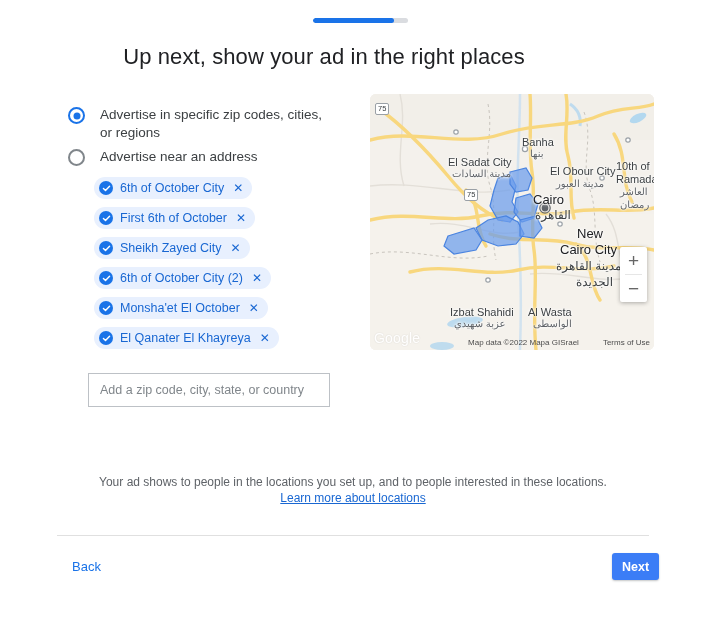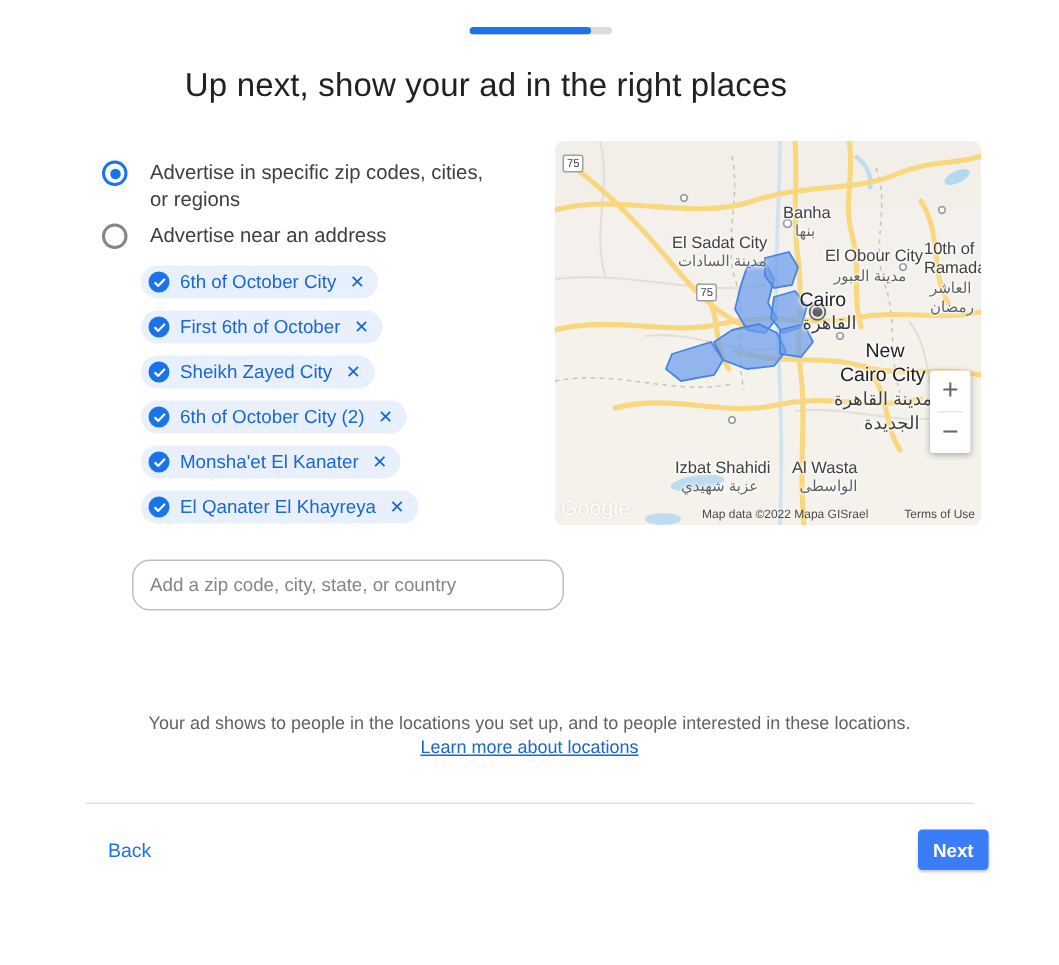--- a/index.html
+++ b/index.html
@@ -68,22 +68,22 @@
   .chip-label { line-height:1; }
   .chip-x {
     margin-left:9px; font-size:12px; color:#1967d2;
     line-height:1; font-weight:400; cursor:pointer;
   }
   .chip-row { display:block; }
 
   
   .loc-input {
     position:absolute; left:88px; top:373px;
-    width:288px; height:34px;
-    border:1px solid #bdc1c6; border-radius:12px;
+    width:242px; height:34px;
+    border:1px solid #bdc1c6; border-radius:0;
     background:#fff;
     font-family:"Liberation Sans", sans-serif;
     font-size:12.5px; color:#3c4043;
     padding:0 11px;
     outline:none;
   }
   .loc-input::placeholder { color:#80868b; }
 
   
   .map {
@@ -213,21 +213,21 @@
             </span>
             <span class="chip-label">6th of October City (2)</span>
             <span class="chip-x">✕</span>
           </span></div>
         <div class="chip-row"><span class="chip">
             <span class="chip-check">
               <svg width="9" height="9" viewBox="0 0 10 10">
                 <path d="M1.6 5.1 L3.9 7.3 L8.4 2.6" stroke="#ffffff" stroke-width="1.6" fill="none" stroke-linecap="round" stroke-linejoin="round"></path>
               </svg>
             </span>
-            <span class="chip-label">Monsha'et El Kanater</span>
+            <span class="chip-label">Monsha'et El October</span>
             <span class="chip-x">✕</span>
           </span></div>
         <div class="chip-row"><span class="chip">
             <span class="chip-check">
               <svg width="9" height="9" viewBox="0 0 10 10">
                 <path d="M1.6 5.1 L3.9 7.3 L8.4 2.6" stroke="#ffffff" stroke-width="1.6" fill="none" stroke-linecap="round" stroke-linejoin="round"></path>
               </svg>
             </span>
             <span class="chip-label">El Qanater El Khayreya</span>
             <span class="chip-x">✕</span>

